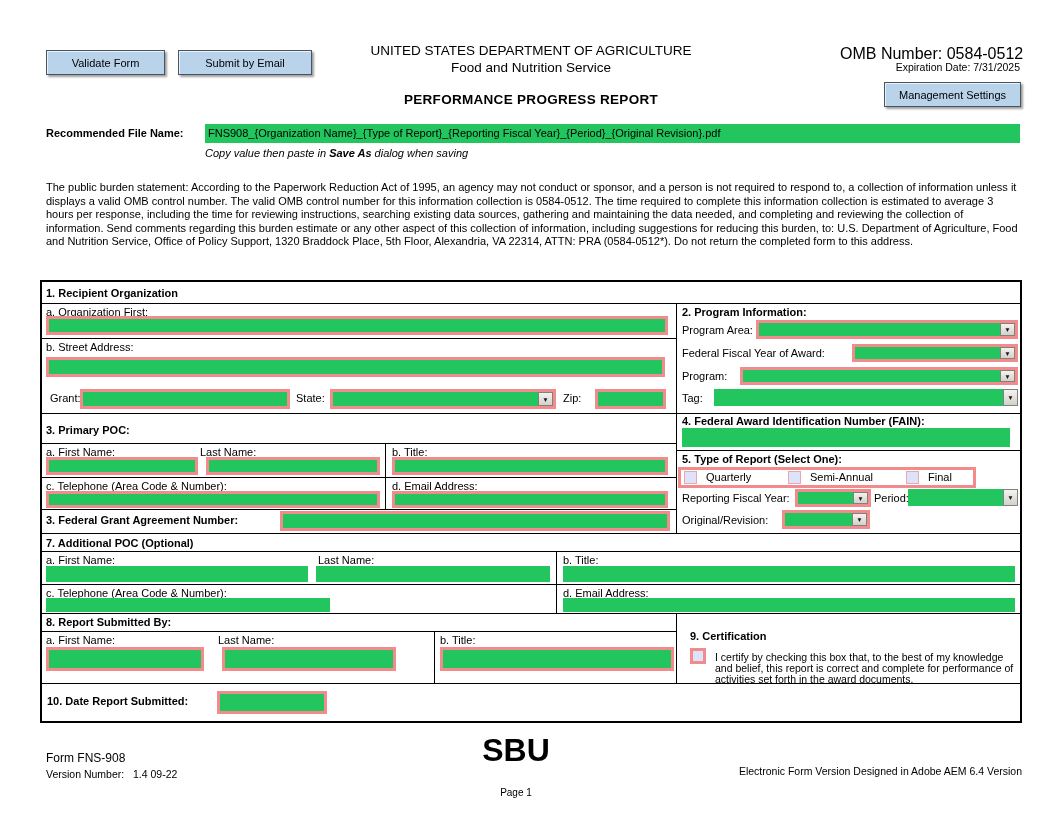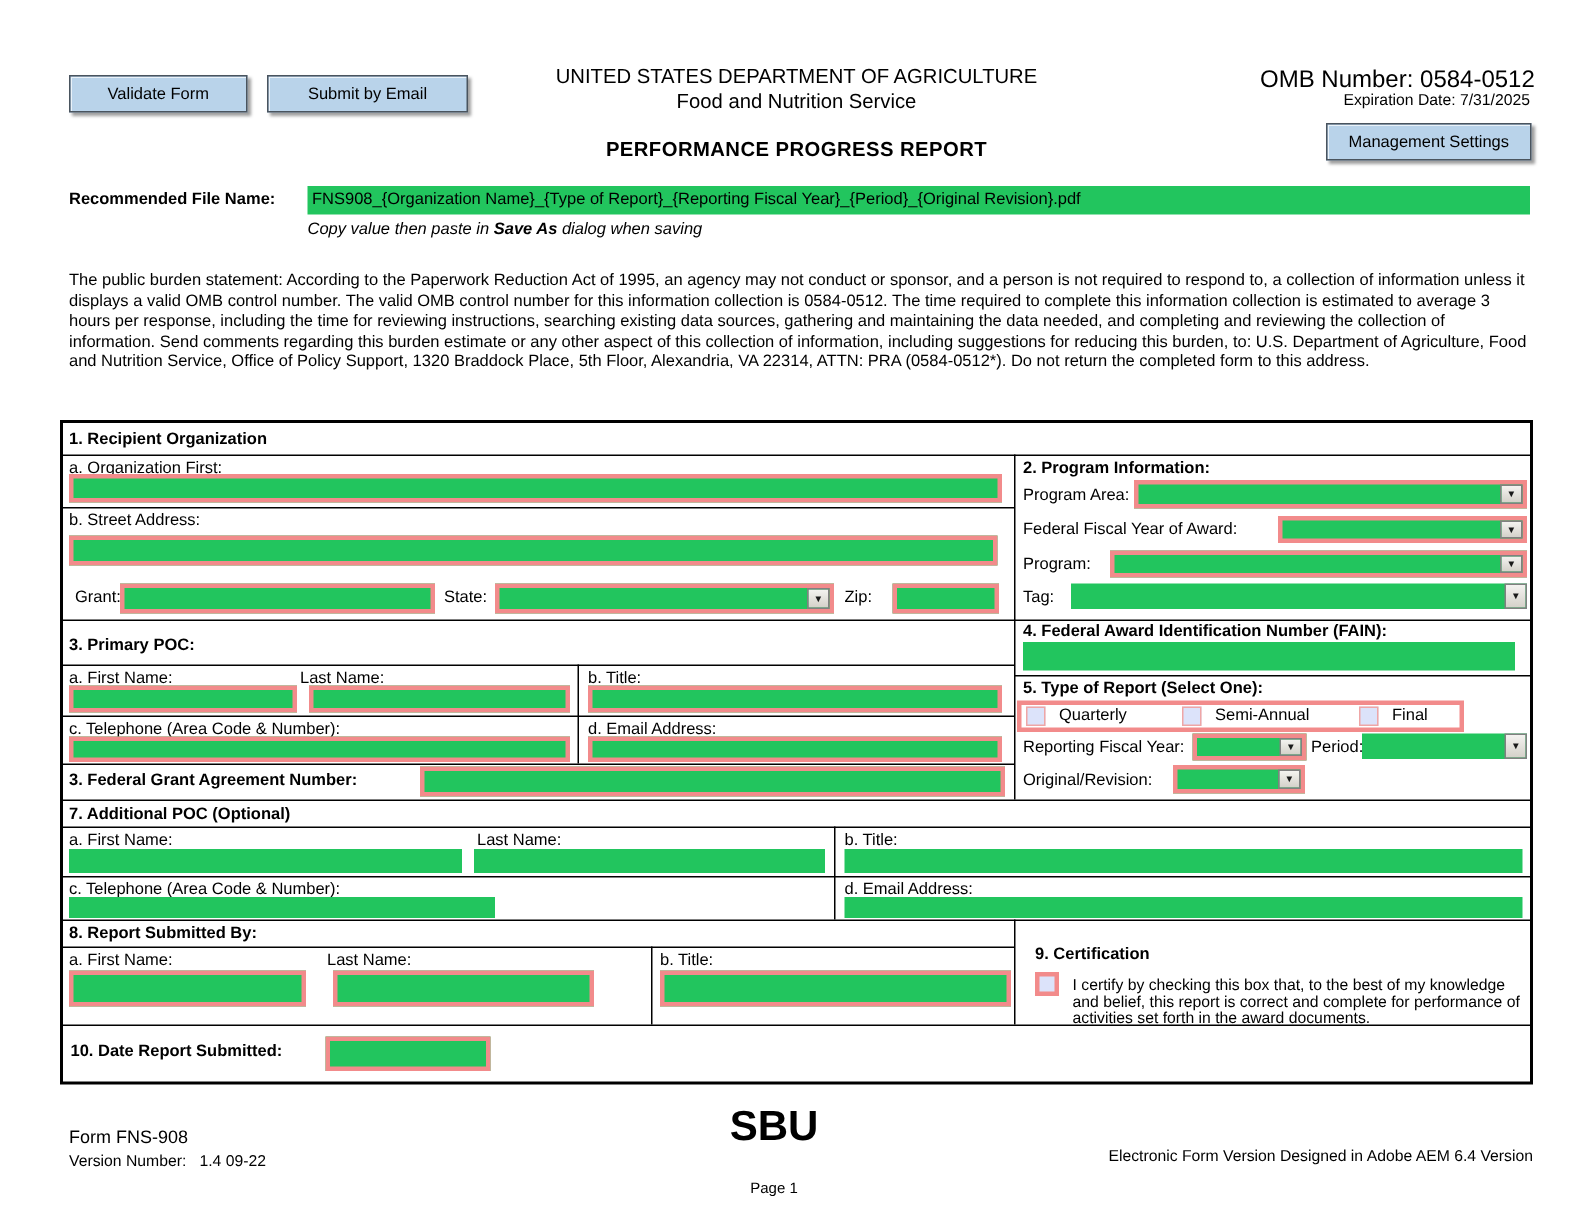--- a/index.html
+++ b/index.html
@@ -148,17 +148,17 @@
 
   <div class="lbl b" style="left:690px;top:630px;">9. Certification</div>
   <div class="cb9" style="left:690px;top:648px;width:16px;height:16px;"></div>
   <div class="lbl" style="left:715px;top:641px;width:304px;white-space:normal;font-size:10.5px;line-height:11px;margin-top:11px;">I certify by checking this box that, to the best of my knowledge and belief, this report is correct and complete for performance of activities set forth in the award documents.</div>
 
   <div class="lbl b" style="left:47px;top:695px;">10. Date Report Submitted:</div>
   <div class="fld req" style="left:217px;top:691px;width:110px;height:23px;"></div>
 
   <div class="lbl" style="left:46px;top:752px;font-size:12px;">Form FNS-908</div>
   <div class="lbl" style="left:46px;top:768px;font-size:10.5px;"><span>Version Number:</span>&nbsp;&nbsp;&nbsp;<span>1.4  09-22</span></div>
-  <div class="lbl ctr b" style="left:0;top:744px;width:1032px;font-size:28px;">SBU</div>
+  <div class="lbl ctr b" style="left:0;top:744px;width:1032px;font-size:32px;">SBU</div>
   <div class="lbl rgt" style="left:600px;top:765px;width:422px;font-size:10.5px;">Electronic Form Version Designed in Adobe AEM 6.4 Version</div>
   <div class="lbl ctr" style="left:0;top:786px;width:1032px;font-size:10px;">Page 1</div>
 
 </div>
 
 </body></html>

